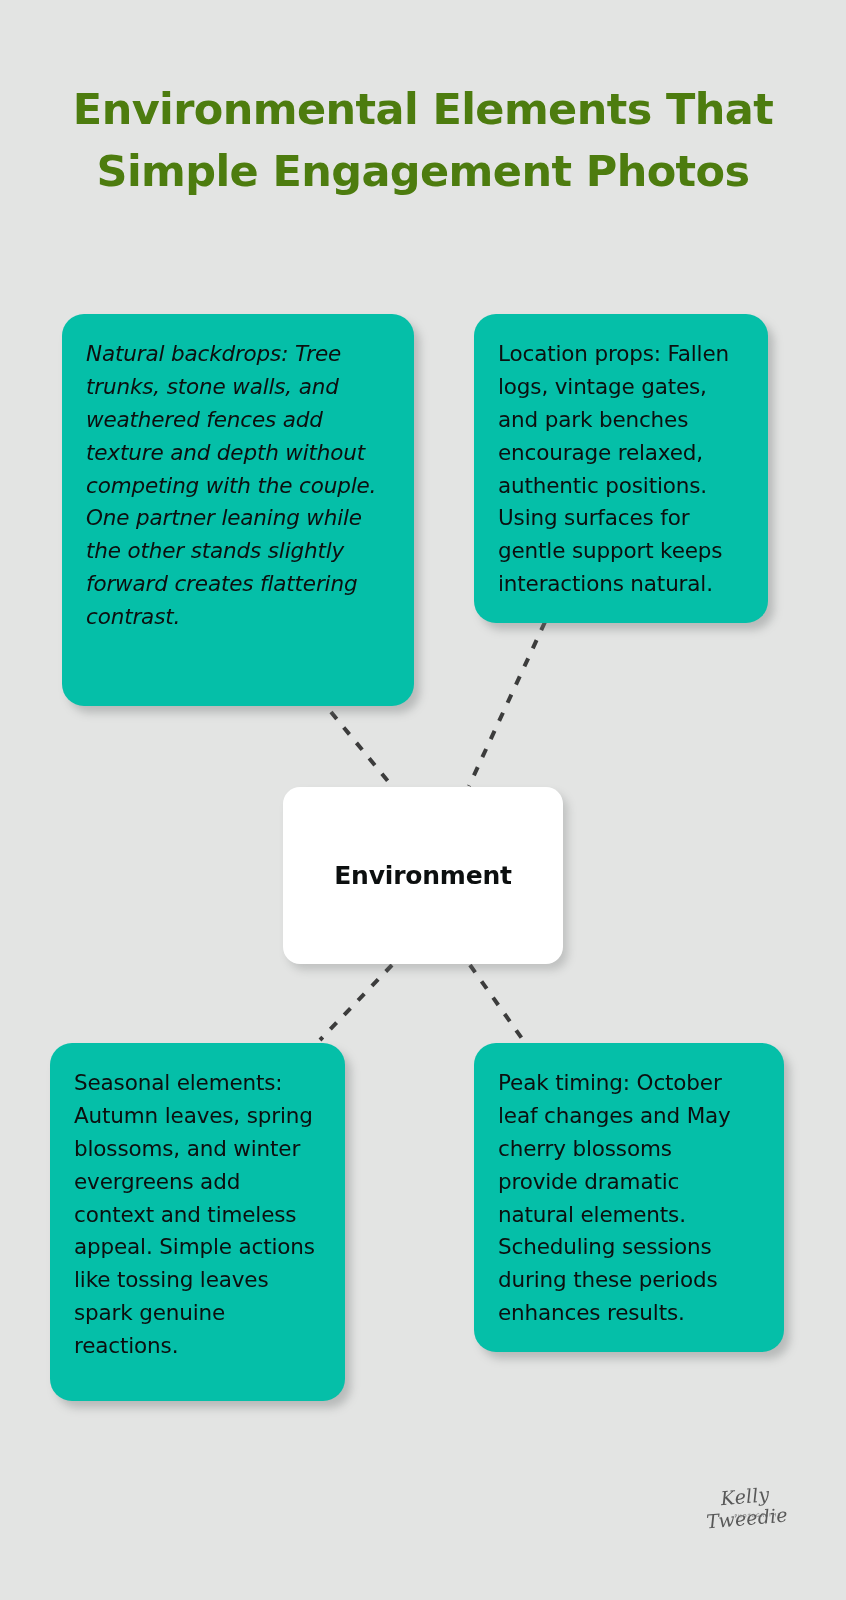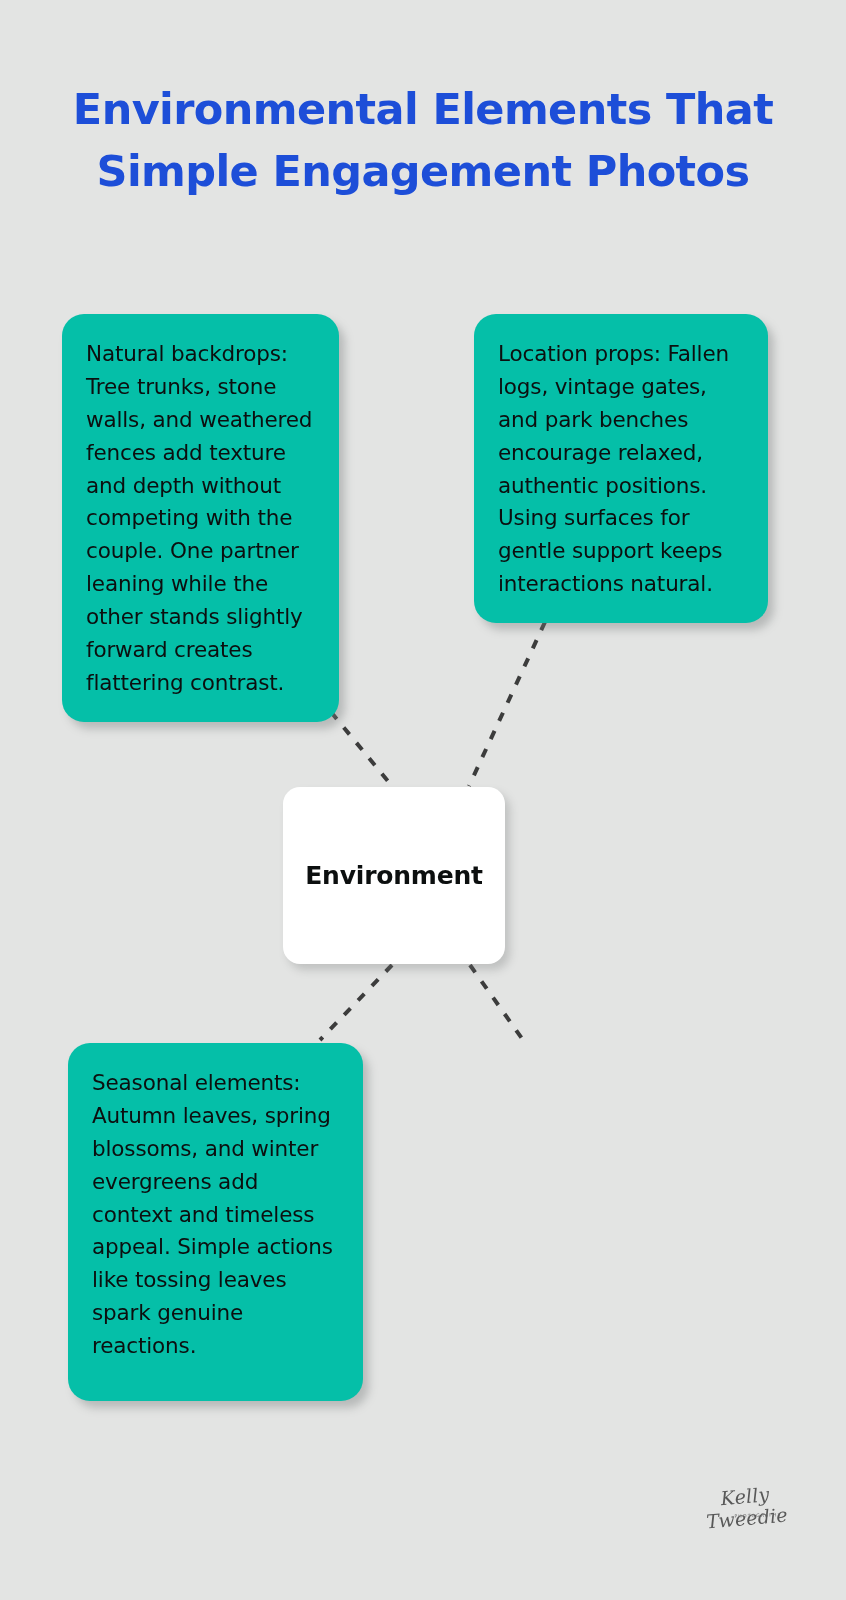--- a/index.html
+++ b/index.html
@@ -24,21 +24,21 @@
     position: absolute;
     left: 48px;
     top: 78px;
     width: 750px;
     text-align: center;
     font-family: "DejaVu Sans", sans-serif;
     font-size: 43px;
     font-weight: bold;
     line-height: 1.45;
     letter-spacing: -0.6px;
-    color: #1d4ed8;
+    color: #4d7c0f;
   }
   .title .tl { display: block; }
 
   
   #connectors {
     position: absolute;
     left: 0;
     top: 0;
     width: 846px;
     height: 1600px;
@@ -52,31 +52,31 @@
     border-radius: 22px;
     box-shadow: 6px 7px 9px rgba(120,125,125,0.40);
     padding: 24px 26px 22px 24px;
     color: #0c0f0f;
     font-family: "DejaVu Sans", sans-serif;
     font-size: 21.5px;
     line-height: 1.53;
     letter-spacing: -0.15px;
   }
 
-  #card-tl { left: 62px;  top: 314px;  width: 277px; min-height: 392px; }
+  #card-tl { left: 62px;  top: 314px;  width: 352px; min-height: 392px; font-style: italic; }
   #card-tr { left: 474px; top: 314px;  width: 294px; min-height: 300px; }
-  #card-bl { left: 68px;  top: 1043px; width: 295px; min-height: 358px; }
+  #card-bl { left: 50px;  top: 1043px; width: 295px; min-height: 358px; }
   #card-br { left: 474px; top: 1043px; width: 310px; min-height: 298px; }
 
   
   #center-node {
     position: absolute;
     left: 283px;
     top: 787px;
-    width: 222px;
+    width: 280px;
     height: 177px;
     background: #ffffff;
     border-radius: 17px;
     box-shadow: 5px 6px 9px rgba(120,125,125,0.33);
     display: flex;
     align-items: center;
     justify-content: center;
   }
   #center-node .label {
     font-family: "DejaVu Sans", sans-serif;
@@ -147,19 +147,22 @@
   </div>
 
   <div id="center-node">
     <span class="label">Environment</span>
   </div>
 
   <div class="card" id="card-bl">
     <span>Seasonal elements: Autumn leaves, spring blossoms, and winter evergreens add context and timeless appeal. Simple actions like tossing leaves spark genuine reactions.</span>
   </div>
 
+  <div class="card" id="card-br">
+    <span>Peak timing: October leaf changes and May cherry blossoms provide dramatic natural elements. Scheduling sessions during these periods enhances results.</span>
+  </div>
 
   <div id="signature">
     <div class="sig-name">Kelly Tweedie</div>
     <div class="sig-sub">PHOTOGRAPHY</div>
   </div>
 
 </div>
 
 </body></html>

